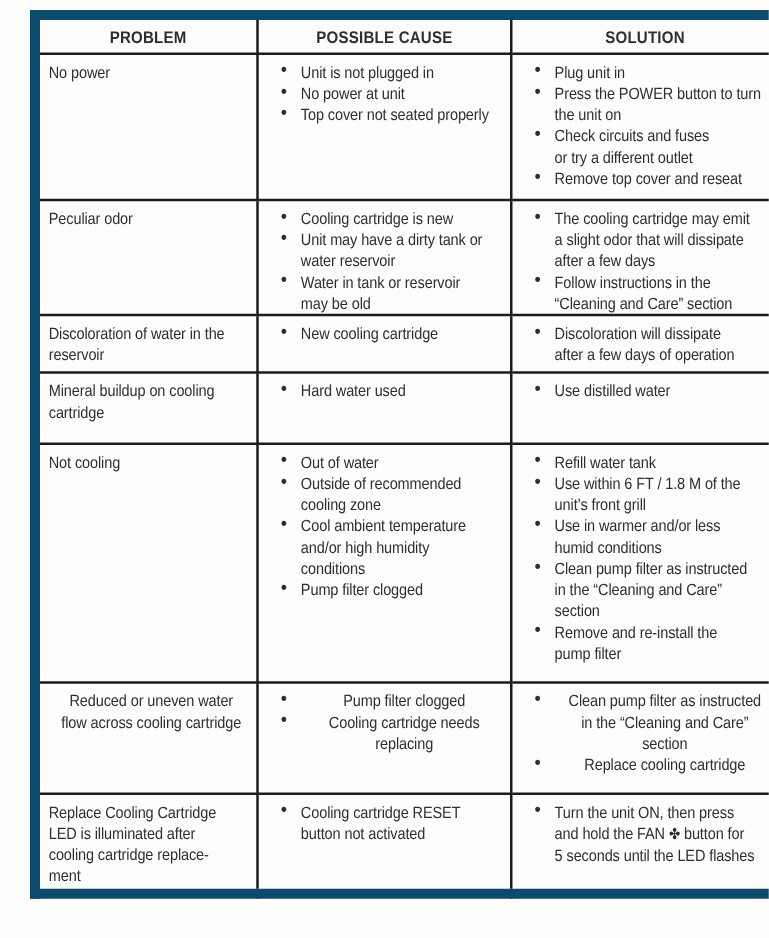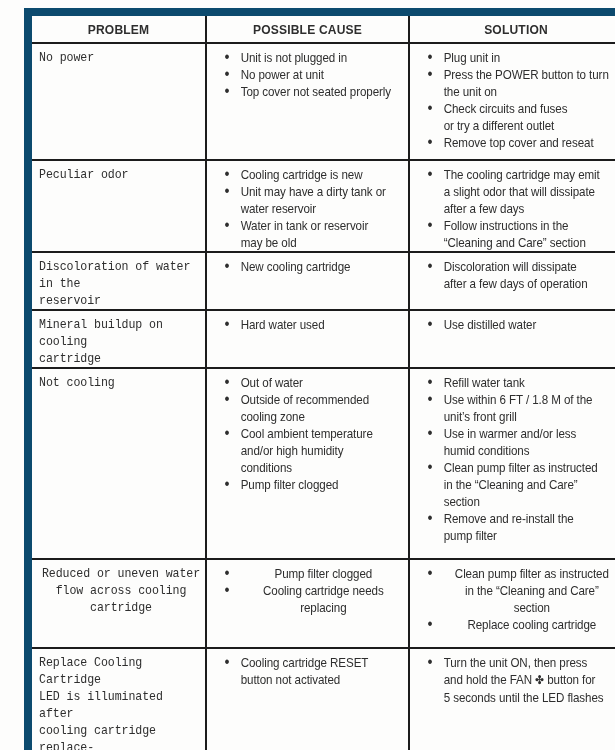--- a/index.html
+++ b/index.html
@@ -27,21 +27,21 @@
   }
   tr.rh  { height:31px; }
   tr.r0  { height:117px; }
   tr.r1  { height:76px; }
   tr.r2  { height:46px; }
   tr.r3  { height:57px; }
   tr.r4  { height:191px; }
   tr.r5  { height:89px;text-align:center; }
   tr.r6  { height:80px; }
   th { vertical-align:middle; padding:0 2px; }
-  td.c-problem  { padding:5px 2px 0 7px;font-family:Liberation Mono, monospace; }
+  td.c-problem  { padding:5px 2px 0 7px; }
   td.c-cause,
   td.c-solution { padding:5px 2px 0 6px; }
   
   .inner {
     width:112%;
     transform:scaleX(0.893);
     transform-origin:0 0;
     font-size:13px;
     line-height:17px;
     white-space:pre-line;

